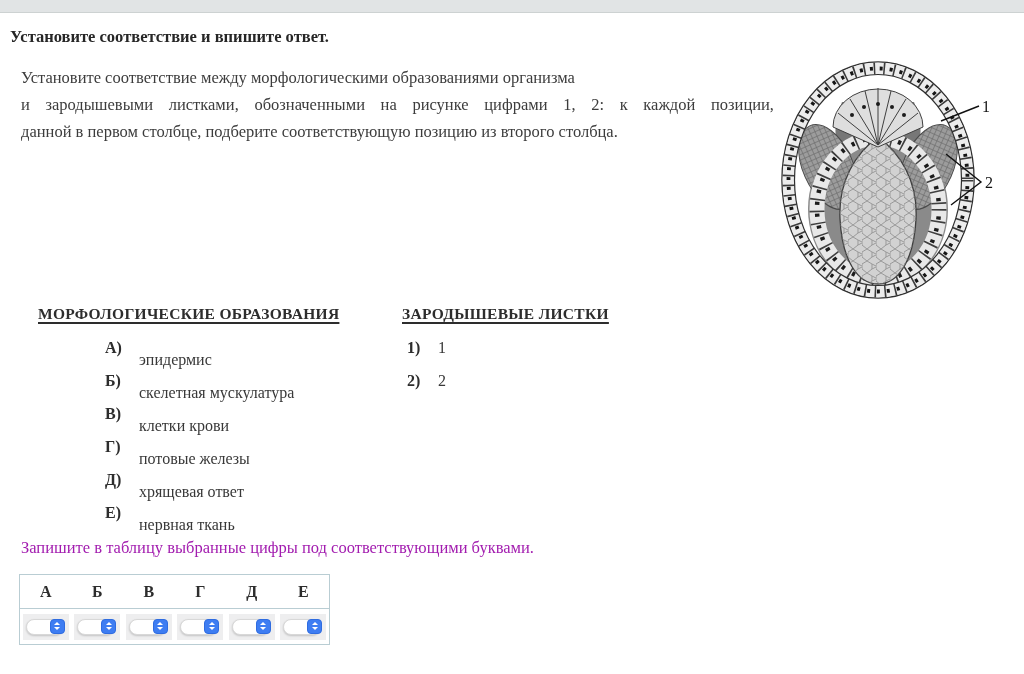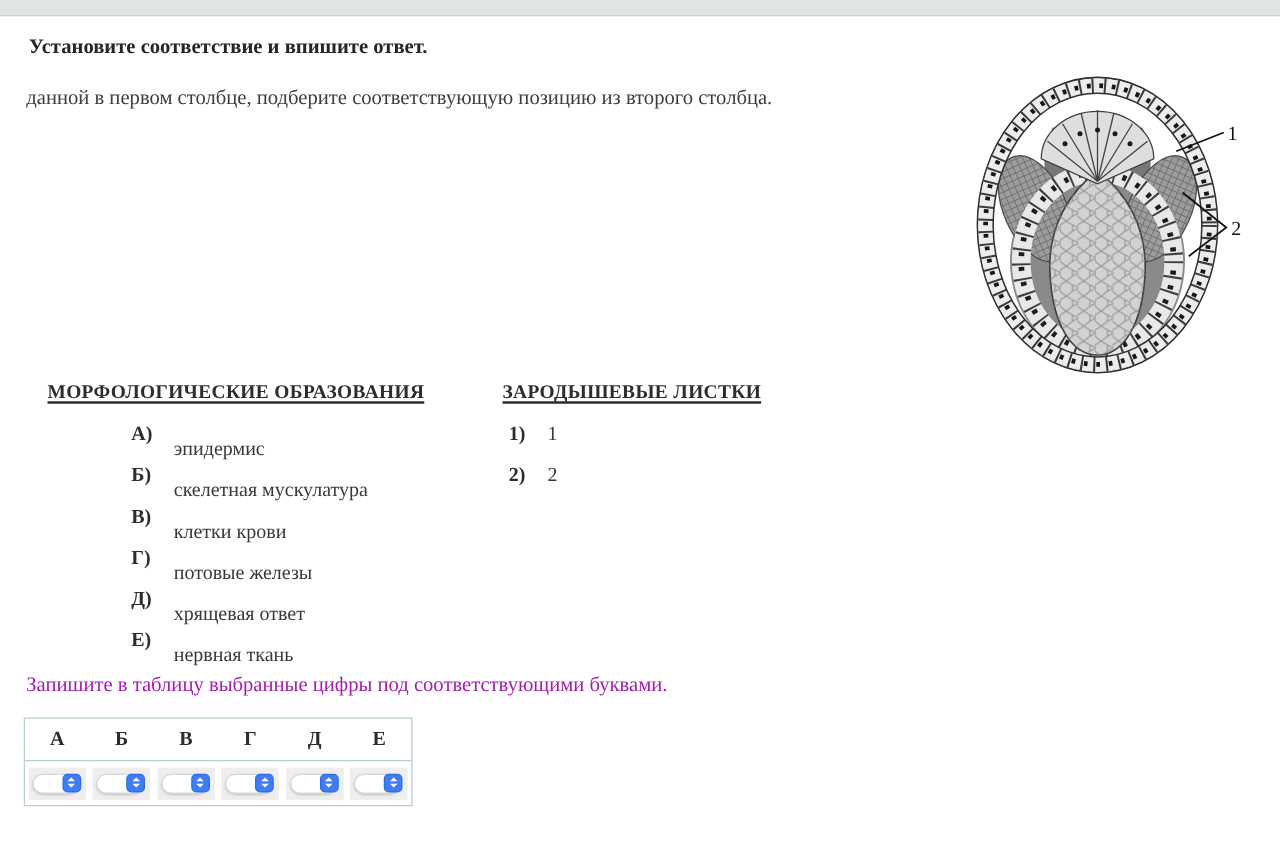--- a/index.html
+++ b/index.html
@@ -5,21 +5,21 @@
   html,body{margin:0;padding:0;}
   body{
     width:1024px;height:674px;position:relative;background:#ffffff;
     font-family:"Liberation Serif",serif;color:#3a3a3a;overflow:hidden;
   }
   .top-strip{
     position:absolute;left:0;top:0;width:1024px;height:13px;
     background:#e1e4e5;border-bottom:1px solid #cdd2d2;box-sizing:border-box;
   }
   .task-title{
-    position:absolute;left:23px;top:27px;font-size:16.5px;font-weight:bold;color:#262626;
+    position:absolute;left:10px;top:27px;font-size:16.5px;font-weight:bold;color:#262626;
   }
   .task-para{
     position:absolute;left:21px;top:64px;width:753px;font-size:16.5px;line-height:27px;color:#3c3c3c;
   }
   .task-para .just{text-align:justify;text-align-last:justify;}
   .figure-wrap{position:absolute;left:778px;top:57px;width:233px;height:246px;}
   .col-header{
     position:absolute;top:305px;font-size:15.5px;font-weight:bold;color:#2d2d2d;
     text-decoration:underline;text-underline-offset:3px;text-decoration-thickness:1.5px;
     letter-spacing:0.3px;
@@ -68,20 +68,22 @@
   .fig-label{font-family:"Liberation Serif",serif;font-size:16px;fill:#111111;}
 </style>
 </head>
 <body>
 
 <div class="top-strip"></div>
 
 <div class="task-title">Установите соответствие и впишите ответ.</div>
 
 <div class="task-para">
+  <div>Установите соответствие между морфологическими образованиями организма</div>
+  <div class="just">и зародышевыми листками, обозначенными на рисунке цифрами 1, 2: к каждой позиции,</div>
   <div>данной в первом столбце, подберите соответствующую позицию из второго столбца.</div>
 </div>
 
 <div class="figure-wrap">
   <svg width="233" height="246" viewBox="0 0 233 246">
     <defs>
       <pattern id="fine" width="5" height="5" patternUnits="userSpaceOnUse">
         <rect width="5" height="5" fill="#9c9c9c"></rect>
         <path d="M0 2.5 H5 M2.5 0 V5" stroke="#6e6e6e" stroke-width="0.7"></path>
       </pattern>

